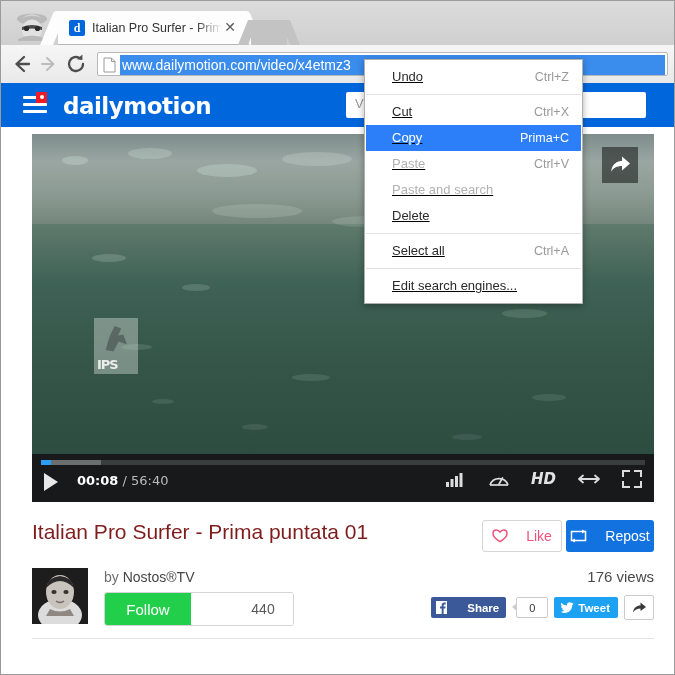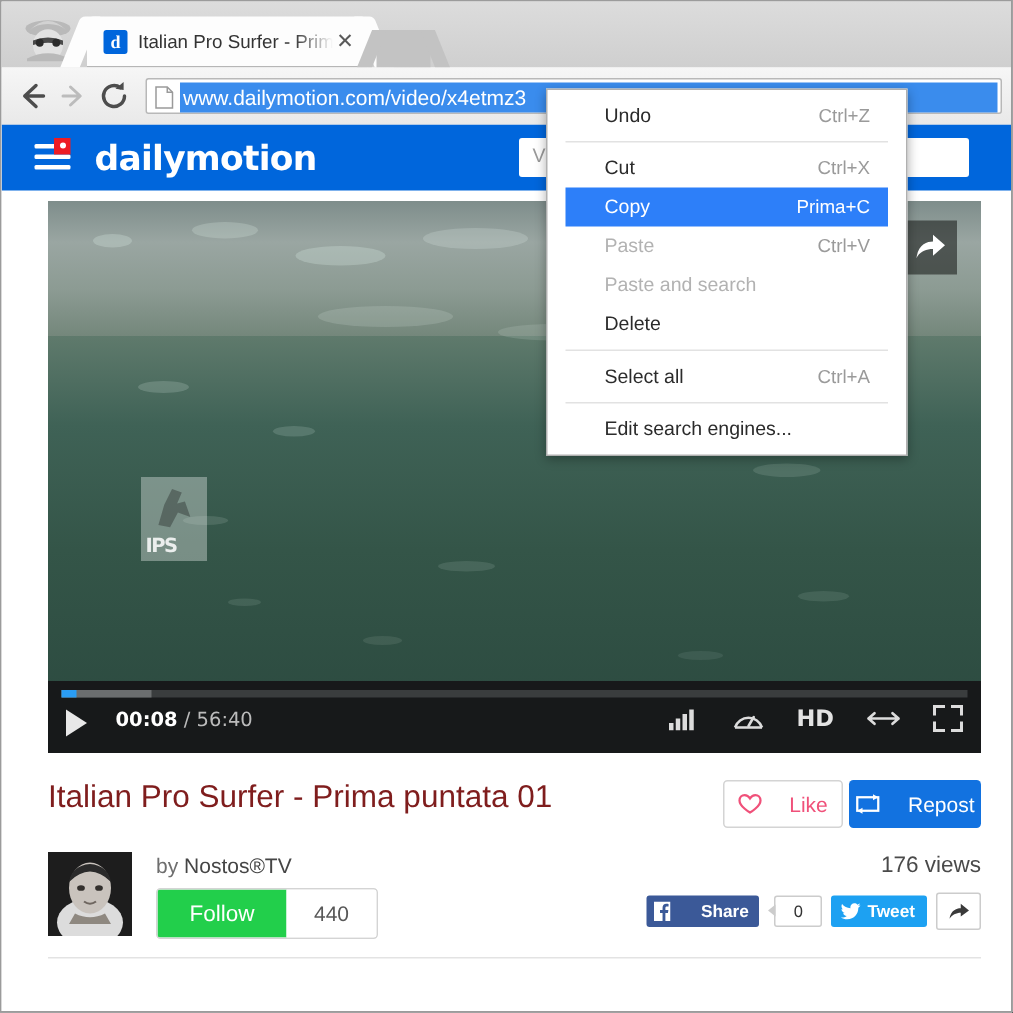--- a/index.html
+++ b/index.html
@@ -80,58 +80,58 @@
   .progress{position:absolute;left:9px;right:9px;top:6px;height:5px;background:#3a3d3e;}
   .prog-buf{position:absolute;left:0;top:0;height:100%;width:10%;background:#6b6e6f;}
   .prog-play{position:absolute;left:0;top:0;height:100%;width:1.6%;background:#2a9df4;}
   .playbtn{position:absolute;left:12px;top:19px;width:0;height:0;cursor:pointer;
     border-left:14px solid #e8e8e8;border-top:9px solid transparent;border-bottom:9px solid transparent;}
   .times{position:absolute;left:45px;top:19px;font-size:13px;color:#bbb;
     font-family:"DejaVu Sans",sans-serif;}
   .times b{color:#fff;font-weight:bold;}
   .ctrls-right{position:absolute;right:12px;top:16px;display:flex;align-items:center;gap:21px;}
   .ctrl-ic{cursor:pointer;color:#dcdcdc;display:flex;align-items:center;}
-  .hdtxt{font-size:15px;font-weight:bold;color:#e3e3e3;font-family:"DejaVu Sans",sans-serif;}
+  .hdtxt{font-size:15px;font-weight:bold;color:#e3e3e3;font-family:"DejaVu Sans",sans-serif;font-style:italic;}
 
   
   .titlerow{position:relative;margin:18px 20px 0 31px;height:34px;}
   .vtitle{position:absolute;left:0;top:0;font-size:21px;color:#7f1d1d;white-space:nowrap;}
   .btn{position:absolute;top:0;height:32px;border-radius:3px;box-sizing:border-box;
     display:flex;align-items:center;justify-content:center;gap:18px;font-size:14px;cursor:pointer;}
   .btn-like{right:92px;width:80px;background:#fff;border:1px solid #d4d4d4;color:#f0517a;}
   .btn-repost{right:0;width:88px;background:#1272e0;color:#fff;}
 
   
   .authorrow{position:relative;margin:14px 20px 0 31px;height:70px;border-bottom:1px solid #e3e3e3;}
   .avatar{position:absolute;left:0;top:0;width:56px;height:56px;overflow:hidden;background:#262626;}
   .byline{position:absolute;left:72px;top:1px;font-size:14px;color:#6e6e6e;}
   .byline b{color:#454545;font-weight:normal;}
   .followwrap{position:absolute;left:72px;top:24px;height:32px;display:flex;
-    border:1px solid #d4d4d4;border-radius:3px;overflow:hidden;}
+    border:1px solid #d4d4d4;border-radius:3px;overflow:hidden;gap:42px;}
   .followbtn{width:86px;background:#22cf4b;color:#fff;font-size:15px;display:flex;
     align-items:center;justify-content:center;cursor:pointer;}
   .followcount{width:60px;background:#fff;color:#585858;font-size:14px;display:flex;
     align-items:center;justify-content:center;cursor:pointer;}
   .views{position:absolute;right:0;top:0;font-size:15px;color:#4a4a4a;}
   .socialrow{position:absolute;right:0;top:27px;display:flex;align-items:center;gap:6px;}
   .fbshare{display:flex;align-items:center;gap:20px;height:21px;padding:0 7px 0 5px;
     background:#3b5998;color:#fff;font-size:11.5px;font-weight:bold;border-radius:2px;cursor:pointer;}
   .fbcount{position:relative;height:19px;min-width:20px;padding:0 5px;background:#fff;
     border:1px solid #ccc;border-radius:2px;display:flex;align-items:center;justify-content:center;
     font-size:11px;color:#333;margin-left:4px;cursor:pointer;}
   .fbcount:before{content:"";position:absolute;left:-5px;top:5px;width:0;height:0;
     border-right:5px solid #ccc;border-top:4px solid transparent;border-bottom:4px solid transparent;}
   .twbtn{display:flex;align-items:center;gap:4px;height:21px;padding:0 8px 0 6px;
     background:#1da1f2;color:#fff;font-size:11.5px;font-weight:bold;border-radius:2px;cursor:pointer;}
   .sharesq{width:28px;height:23px;background:#fff;border:1px solid #ccc;border-radius:2px;
     display:flex;align-items:center;justify-content:center;cursor:pointer;}
 
   
   .ctxmenu{position:absolute;left:363px;top:58px;width:215px;background:#fff;
-    border:1px solid #b0b0b0;box-shadow:0 2px 7px rgba(0,0,0,.32);padding:4px 12px;z-index:50;}
+    border:1px solid #b0b0b0;box-shadow:0 2px 7px rgba(0,0,0,.32);padding:4px 1px;z-index:50;text-decoration:underline;}
   .ctxitem{position:relative;height:26px;line-height:26px;padding:0 12px 0 26px;
     font-size:13px;color:#2b2b2b;cursor:pointer;white-space:nowrap;}
   .ctxitem.disabled{color:#b2b2b2;cursor:default;}
   .ctxitem.sel{background:#2d7ff9;color:#fff;}
   .ctxitem .acc{position:absolute;right:12px;top:0;font-size:12.5px;color:#9a9a9a;}
   .ctxitem.sel .acc{color:#fff;}
   .ctxsep{height:1px;background:#e2e2e2;margin:4px 0;}
 </style>
 </head>
 <body>

